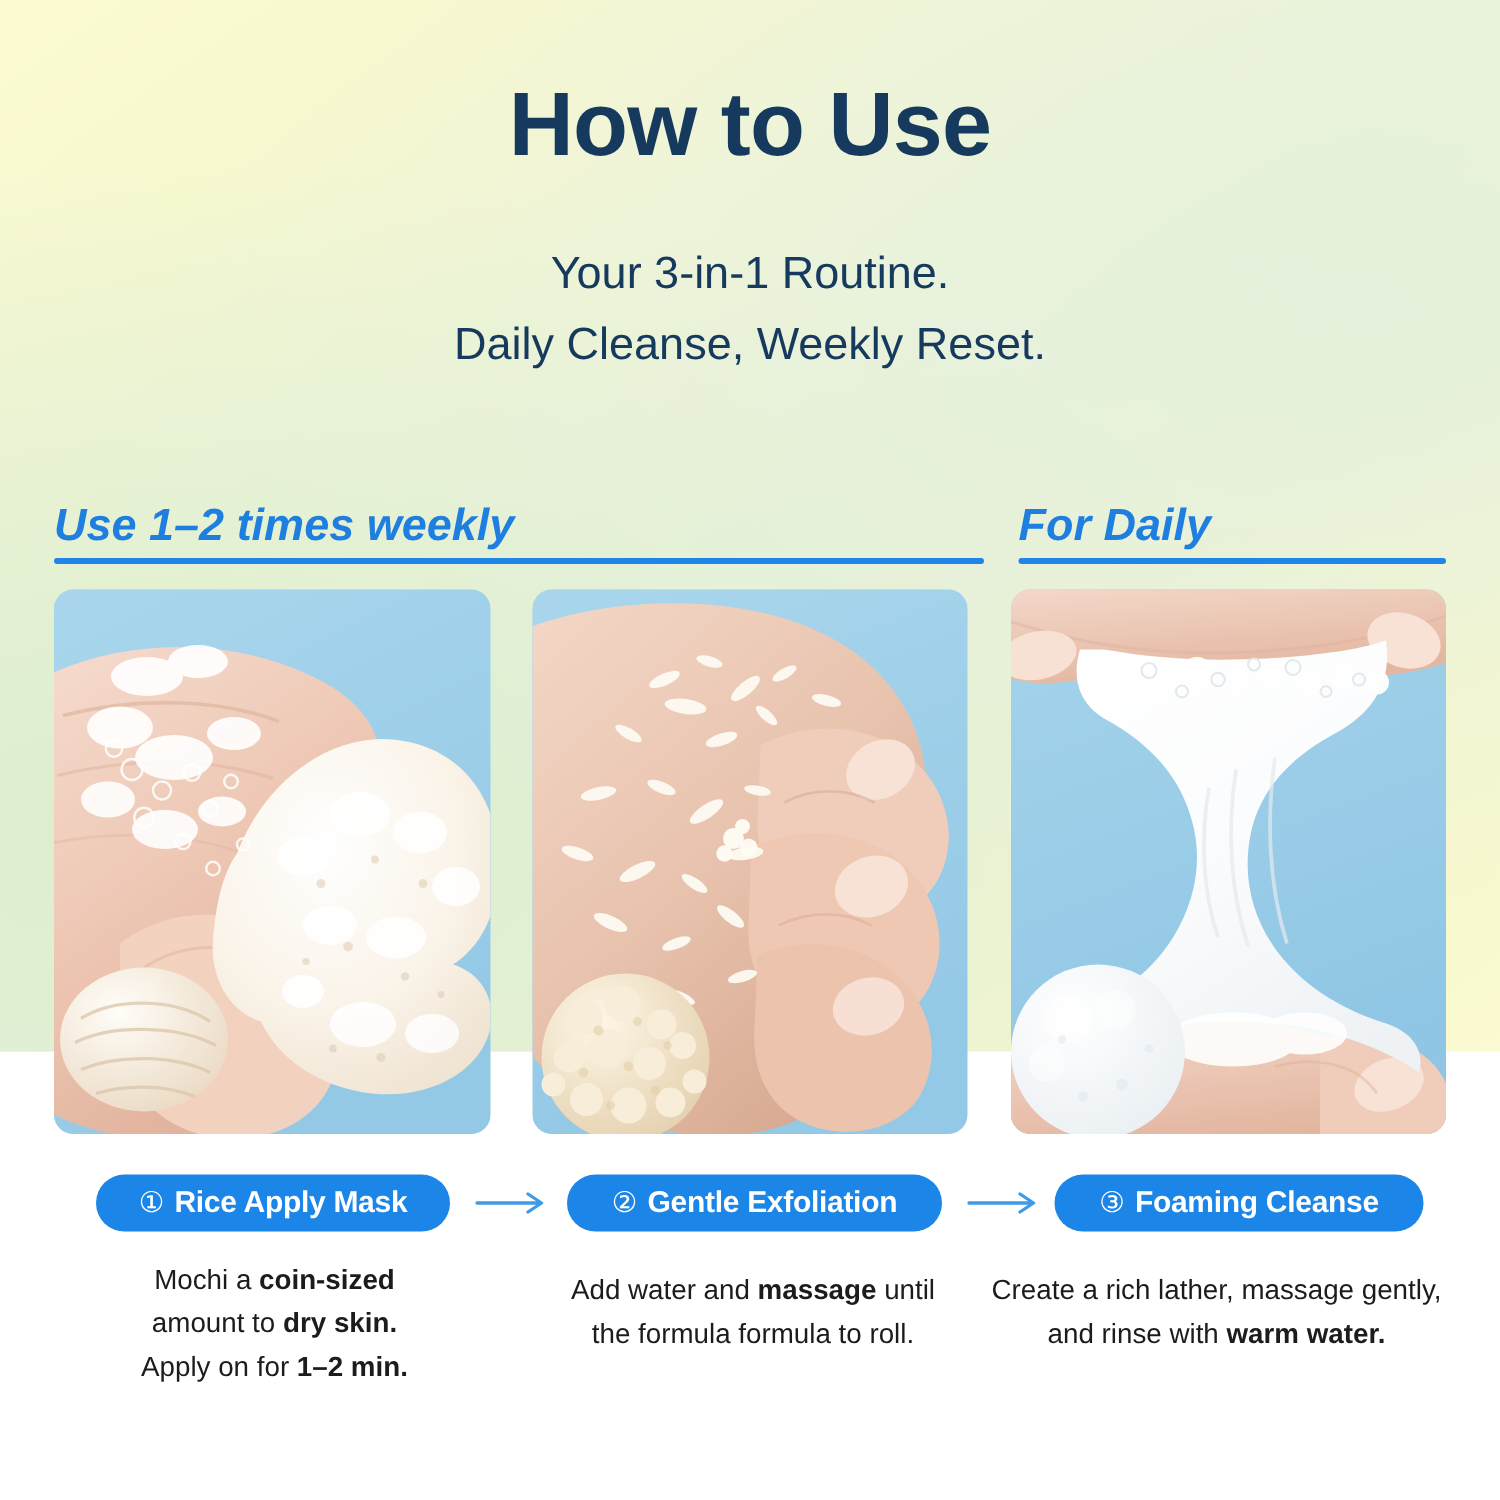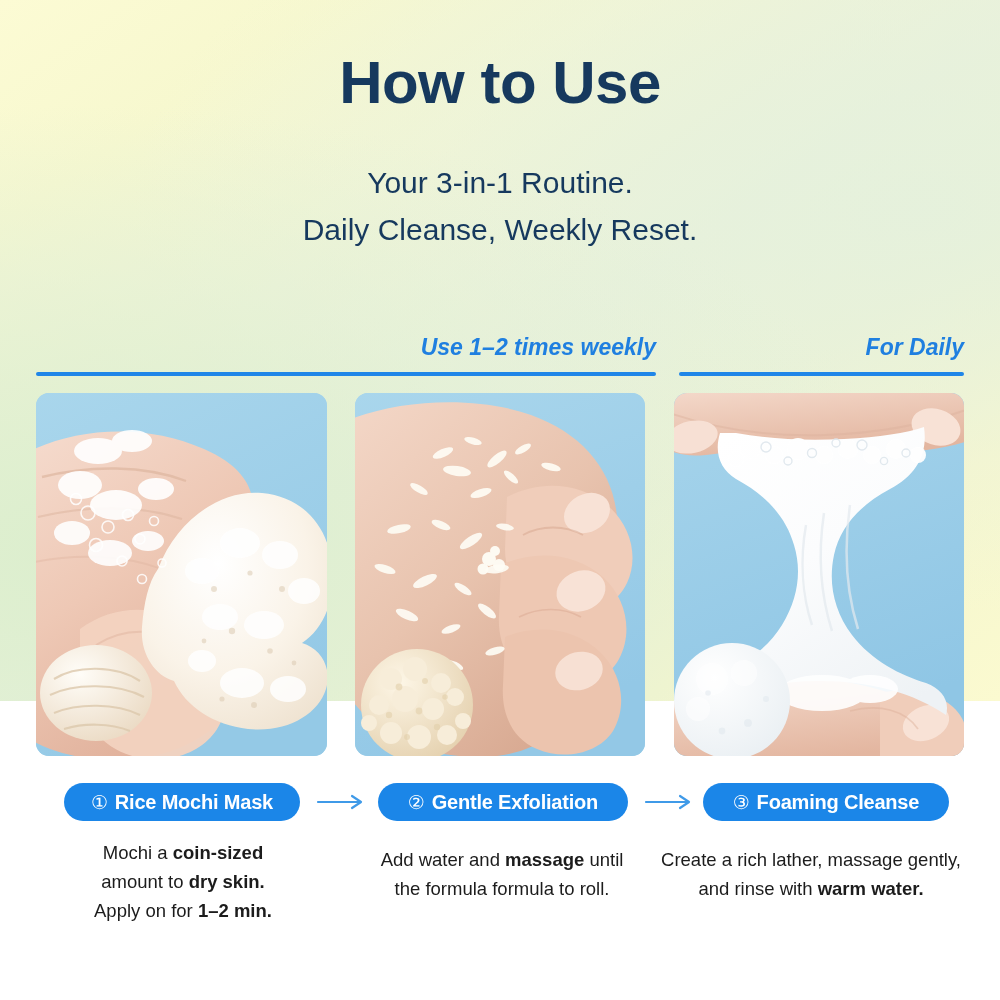--- a/index.html
+++ b/index.html
@@ -38,23 +38,23 @@
     position:absolute; left:0; top:160px; width:1000px;
     text-align:center;
     font-size:30px; font-weight:normal; line-height:1.55;
     color:#16395e;
   }
   .subtitle div { white-space:nowrap; }
 
   
   .sec-label {
     position:absolute;
-    font-size:23px; font-style:italic; font-weight:bold;
+    font-size:30px; font-style:italic; font-weight:bold;
     color:#1f7fe0;
-    text-align:right;
+    text-align:left;
   }
   .sec-rule {
     position:absolute; height:4px; border-radius:2px;
     background:#1f86e8;
   }
 
   
   .photo {
     position:absolute;
     border-radius:13px;
@@ -394,21 +394,21 @@
         <circle cx="74" cy="330" r="4"></circle>
           <circle cx="48" cy="338" r="3.4"></circle>
         <circle cx="92" cy="306" r="3"></circle>
           <circle cx="34" cy="300" r="2.8"></circle>
       </g>
     </svg>
   </div>
 
   <div class="pill" style="left:64px; top:783px; width:236px;">
     <span class="num">①</span>
-    <span>Rice Mochi Mask</span>
+    <span>Rice Apply Mask</span>
   </div>
 
   <svg class="arrow" style="left:316px; top:793px; width:50px; height:18px;" viewBox="0 0 50 18">
     <path d="M2,9 L44,9 M36,3 L45,9 L36,15" stroke="#3f9ae8" stroke-width="2.2" fill="none" stroke-linecap="round" stroke-linejoin="round"></path>
   </svg>
 
   <div class="pill" style="left:378px; top:783px; width:250px;">
     <span class="num">②</span>
     <span>Gentle Exfoliation</span>
   </div>

